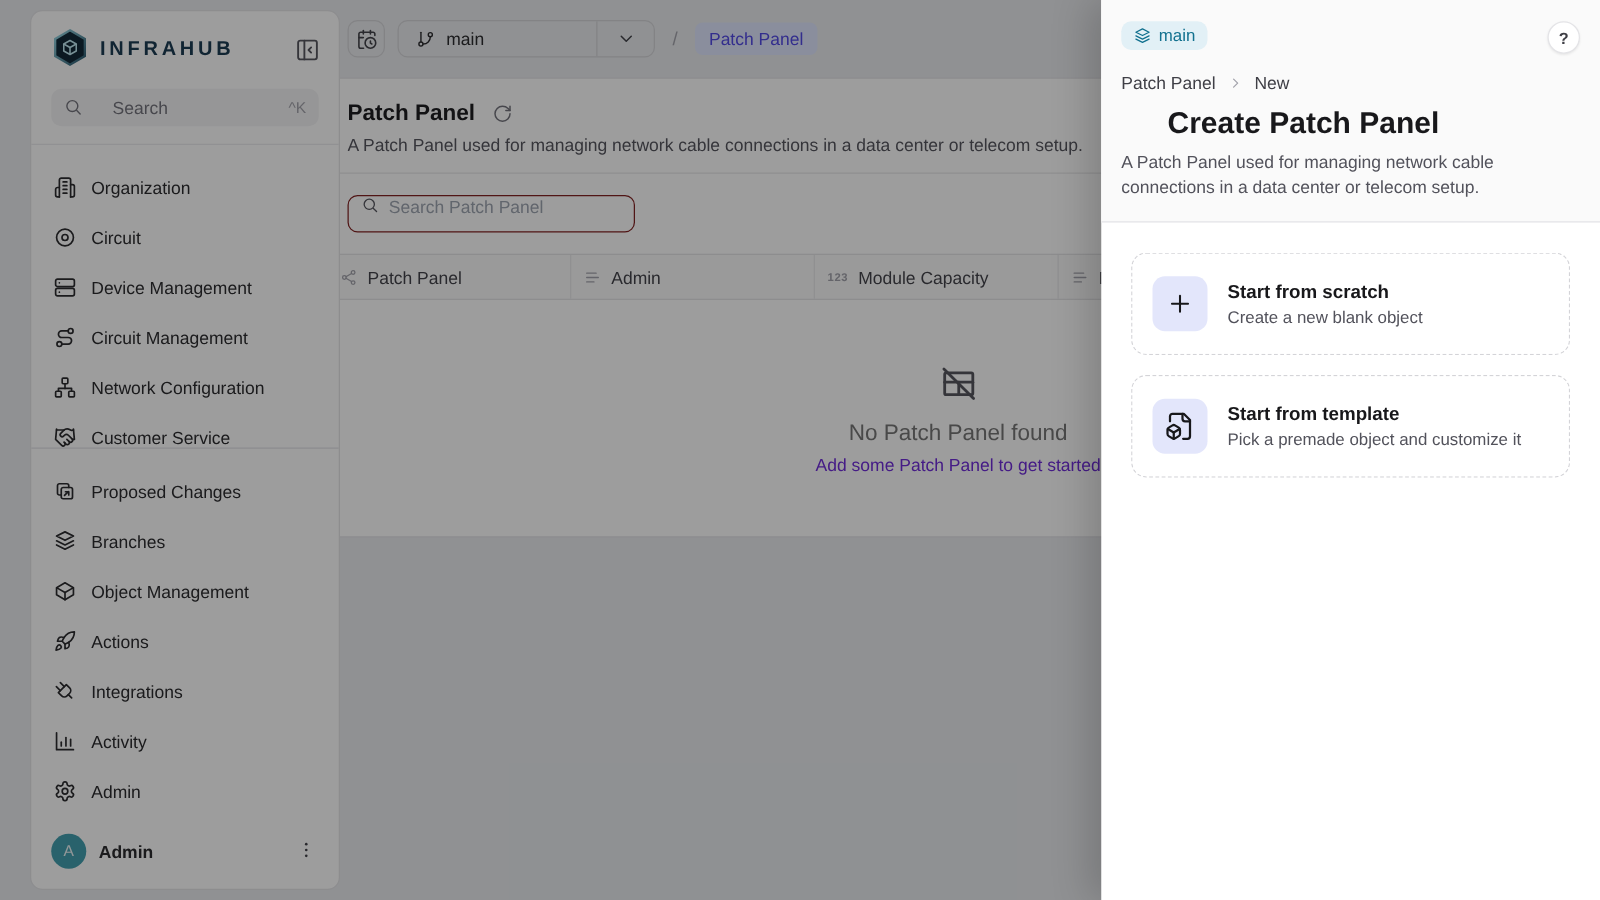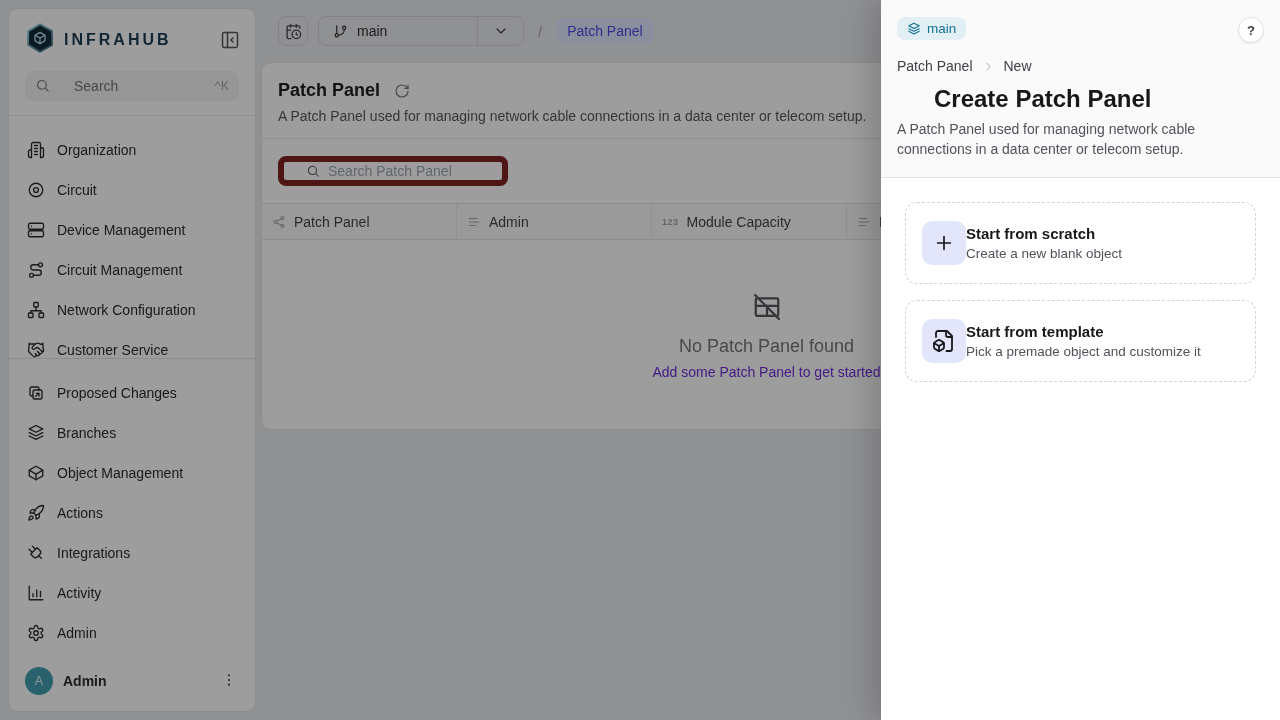--- a/index.html
+++ b/index.html
@@ -11,21 +11,21 @@
   *{box-sizing:border-box; margin:0; padding:0;}
   html,body{width:1280px;height:720px;}
   body{
     font-family:"Liberation Sans", sans-serif;
     background:var(--pagebg);
     position:relative; overflow:hidden; color:#18181b;
   }
   svg.ic{display:block; fill:none; stroke:currentColor; stroke-width:1.8; stroke-linecap:round; stroke-linejoin:round;}
 
   
-  .sidebar{position:absolute; left:8px; top:8px; width:248px; height:704px;
+  .sidebar{position:absolute; left:24px; top:8px; width:248px; height:704px;
     background:#fff; border:1px solid #e4e4e7; border-radius:10px;
     display:flex; flex-direction:column; z-index:10;}
   .sb-top{padding:14px 12px 0 16px;}
   .logo-row{display:flex; align-items:center; gap:9px; height:34px;}
   .brand-text{font-size:16px; font-weight:800; letter-spacing:3px; color:var(--brand);}
   .collapse-btn{margin-left:auto; width:26px; height:26px; border:none; background:transparent;
     color:#52525b; display:flex; align-items:center; justify-content:center; border-radius:6px; cursor:pointer;}
   .sb-search{margin:14px 16px 14px; height:30px; background:#f4f4f5; border-radius:8px;
     display:flex; align-items:center; gap:24px; padding:0 10px; color:#71717a; font-size:14px; cursor:pointer;}
   .sb-search .kbd{margin-left:auto; color:#a1a1aa; font-size:12.5px;}
@@ -55,22 +55,22 @@
 
   
   .main-card{position:absolute; left:261px; top:62px; right:8px; height:368px;
     background:#fff; border:1px solid #e4e4e7; border-radius:10px; overflow:hidden; z-index:5;}
   .mc-head{padding:17px 16px 14px; border-bottom:1px solid #e8e8ea;}
   .mc-title-row{display:flex; align-items:center; gap:12px;}
   .mc-title{font-size:18px; font-weight:700; color:#18181b;}
   .refresh-btn{border:none;background:transparent;color:#71717a;cursor:pointer;width:20px;height:20px;display:flex;align-items:center;justify-content:center;}
   .mc-desc{margin-top:7px; font-size:14px; color:#52525b; white-space:nowrap; overflow:hidden;}
   .mc-toolbar{padding:17px 16px;}
-  .search-input-wrap{width:230px; height:30px; border:6px solid #7f1d1d; border-radius:8px;
-    display:flex; align-items:center; gap:8px; padding:0 22px; color:#52525b;}
+  .search-input-wrap{width:230px; height:30px; border:1px solid #7f1d1d; border-radius:8px;
+    display:flex; align-items:flex-start; gap:8px; padding:0 10px; color:#52525b;}
   .search-input-wrap input{border:none; outline:none; background:transparent; font-size:14px; width:100%;
     font-family:"Liberation Sans", sans-serif; color:#27272a;}
   .search-input-wrap input::placeholder{color:#9ca3af;}
   .tbl-head{display:flex; height:37px; background:#fafafa; border-top:1px solid #e4e4e7; border-bottom:1px solid #e4e4e7;}
   .th{width:195px; flex:none; display:flex; align-items:center; gap:8px; padding:0 10px;
     border-right:1px solid #e9e9eb; font-size:14px; font-weight:500; color:#3f3f46;}
   .th:last-child{width:auto; flex:1;}
   .th .tico{color:#a1a1aa; flex:none;}
   .num-ic{color:#a1a1aa; font-size:9px; font-weight:700; letter-spacing:.5px;}
   .empty{display:flex; flex-direction:column; align-items:center; padding-top:52px; color:#52525b;}
@@ -89,21 +89,21 @@
     font-size:13.5px; font-weight:500; padding:4px 10px; border-radius:8px;}
   .help-btn{margin-left:auto; width:26px; height:26px; border-radius:50%; background:#fff;
     border:1px solid #e4e4e7; box-shadow:0 1px 2px rgba(0,0,0,.08); color:#3f3f46;
     font-size:13px; font-weight:600; cursor:pointer;}
   .dw-crumbs{display:flex; align-items:center; gap:9px; margin-top:15px; font-size:14px; color:#3f3f46;}
   .dw-crumbs .sep{color:#a1a1aa;}
   .dw-title{margin-top:11px; font-size:24px; font-weight:700; color:#18181b;margin-left:37px;}
   .dw-desc{margin-top:6px; font-size:14px; line-height:20px; color:#52525b;}
   .dw-body{padding:24px; display:flex; flex-direction:column; gap:16px;}
   .opt-card{border:1px dashed #d4d4d8; border-radius:12px; padding:18px 16px;
-    display:flex; align-items:center; cursor:pointer; background:#fff;}
+    display:flex; align-items:center; gap:16px; cursor:pointer; background:#fff;}
   .opt-ic{width:44px; height:44px; flex:none; background:var(--iconbox); border-radius:10px;
     display:flex; align-items:center; justify-content:center; color:#18181b;}
   .opt-title{font-size:15px; font-weight:600; color:#18181b;}
   .opt-sub{margin-top:4px; font-size:13.5px; color:#52525b;}
 </style>
 </head>
 <body>
 
 <aside class="sidebar">
   <div class="sb-top">

